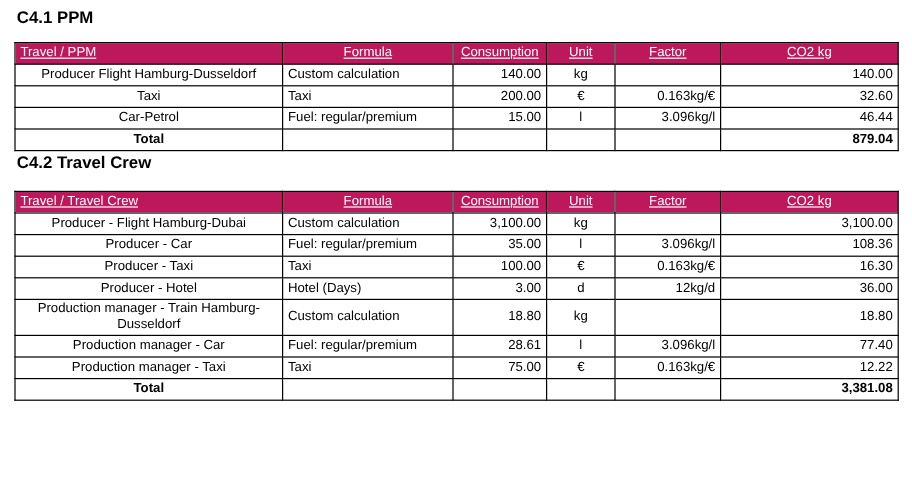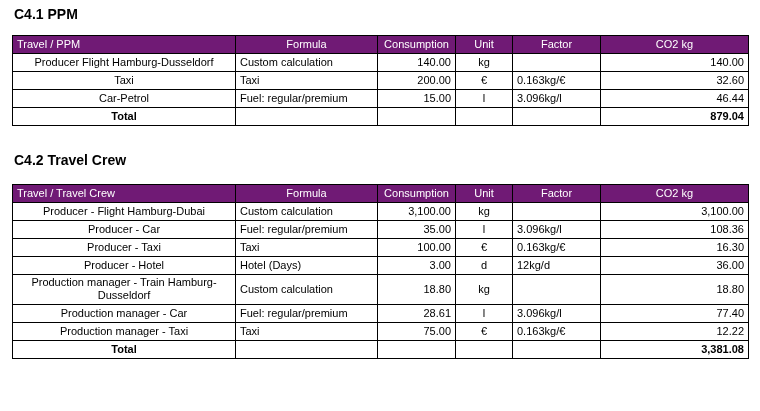--- a/index.html
+++ b/index.html
@@ -5,49 +5,49 @@
   html, body { margin: 0; padding: 0; background: #ffffff; }
   .report {
     width: 697px; height: 411px; box-sizing: border-box;
     padding: 5px 12px 0 12px; background: #ffffff;
     font-family: "Liberation Sans", sans-serif; color: #000;
   }
   .section-title {
     font-size: 14px; font-weight: bold; color: #000;
     margin: 0 0 12px 2px; padding: 0; line-height: 18px;
   }
-  section.sec-1 { margin-top: 25px; }
+  section.sec-1 { }
   section.sec-1 .section-title { margin-bottom: 15px; }
   table.co2-table {
     border-collapse: collapse; table-layout: fixed; width: 736px;
     font-size: 11px; line-height: 13px;
   }
   table.co2-table col.c0 { width: 223px; }
   table.co2-table col.c1 { width: 142px; }
   table.co2-table col.c2 { width: 78px; }
   table.co2-table col.c3 { width: 57px; }
   table.co2-table col.c4 { width: 88px; }
   table.co2-table col.c5 { width: 148px; }
   th, td {
     border: 1px solid #000;
     padding: 1px 4px 2px 4px;
     overflow: hidden;
     vertical-align: middle;
     height: 14px;
   }
   thead th {
-    background: #701a75; color: #ffffff;
-    font-weight: normal; text-align: center;
+    background: #be185d; color: #ffffff;
+    font-weight: normal; text-align: center; text-decoration: underline;
   }
   thead th:first-child { text-align: left; }
   tbody td:nth-child(1) { text-align: center; }
   tbody td:nth-child(2) { text-align: left; }
   tbody td:nth-child(3) { text-align: right; }
   tbody td:nth-child(4) { text-align: center; }
-  tbody td:nth-child(5) { text-align: left; }
+  tbody td:nth-child(5) { text-align: right; }
   tbody td:nth-child(6) { text-align: right; }
   tr.total-row td { font-weight: bold; }
 </style>
 </head>
 <body>
 
 <div class="report">
 
   <section class="sec-0">
     <h2 class="section-title">C4.1 PPM</h2>

